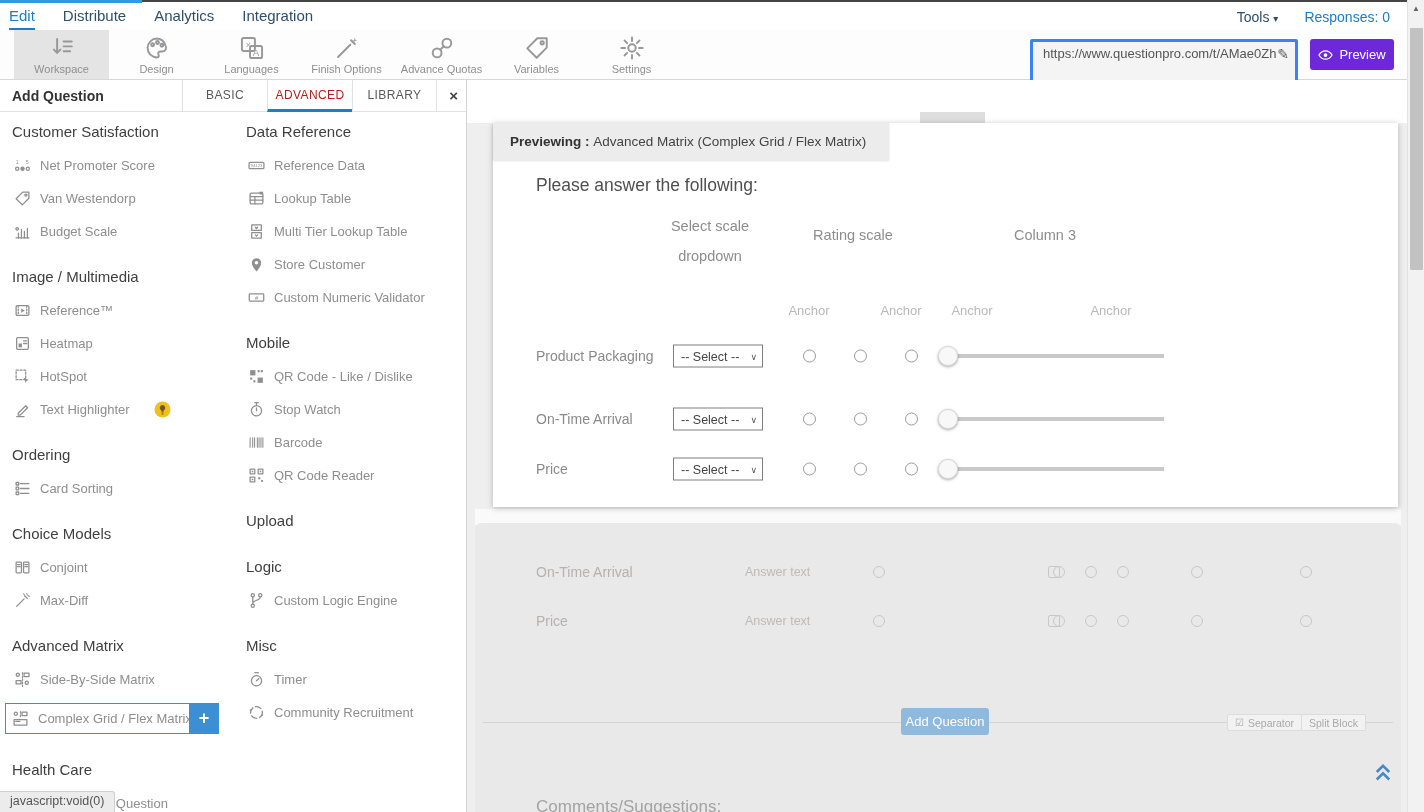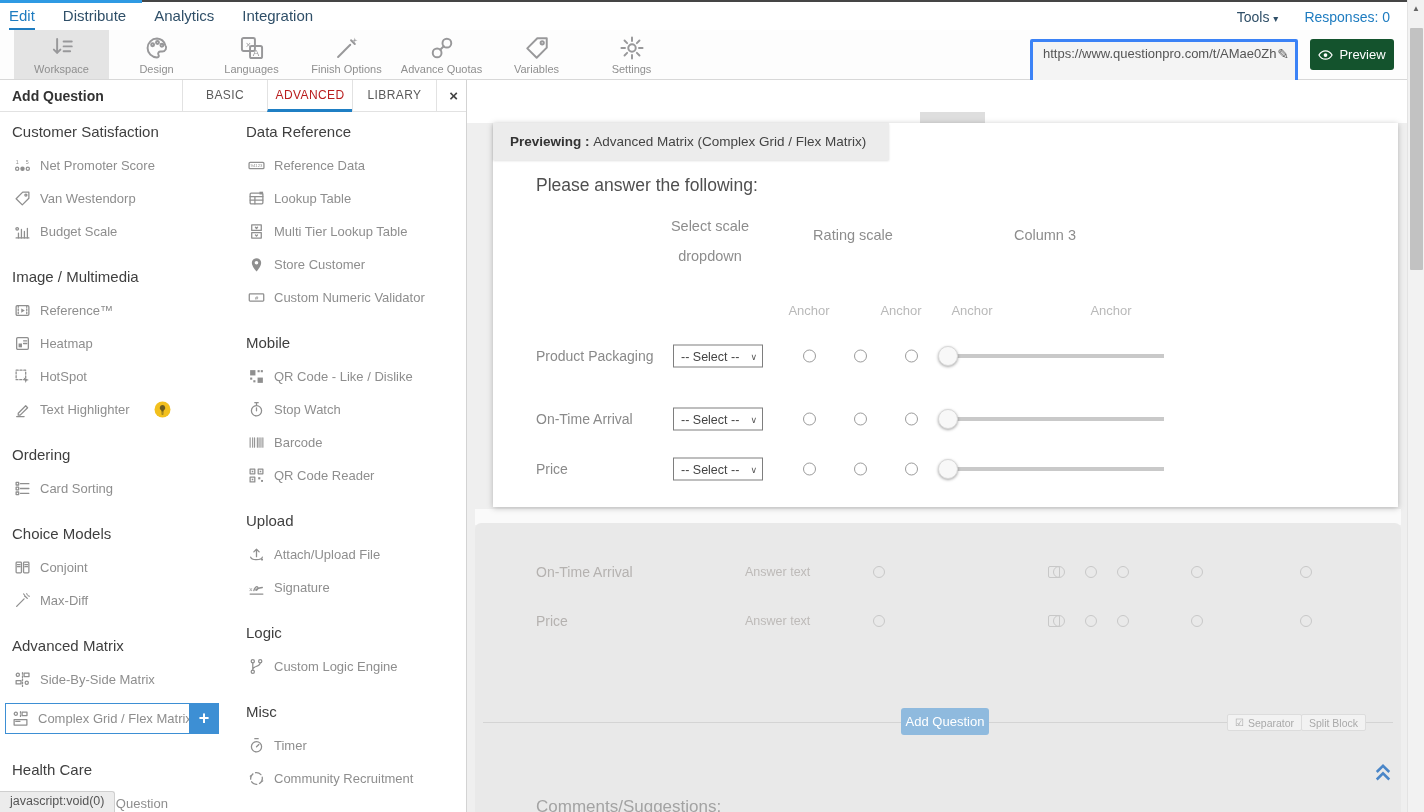--- a/index.html
+++ b/index.html
@@ -25,21 +25,21 @@
   #toolbar-items { display:flex; padding-left:14px; height:100%; }
   .tb-item { width:95px; height:100%; display:flex; flex-direction:column; align-items:center; justify-content:center; gap:2px; cursor:pointer; }
   .tb-item.selected { background:#e4e4e4; }
   .tb-icon { height:26px; color:#98989a; }
   .tb-icon svg { width:26px; height:26px; }
   .tb-label { font-size:11px; color:#8f8f8f; white-space:nowrap; }
   .tb-right { position:absolute; right:30px; top:9px; display:flex; gap:12px; }
   .url-box { width:268px; height:45px; background:#f4f4f4; border:3px solid #3b82f6; border-radius:2px; display:flex; align-items:center; padding:0 6px 16px 10px; }
   .url-box input { flex:1; border:none; background:transparent; font-size:13px; color:#555; font-family:"Liberation Sans",sans-serif; outline:none; overflow:hidden; }
   .pencil { font-size:14px; color:#555; cursor:pointer; }
-  .preview-btn { width:84px; height:31px; background:#14532d; border:none; border-radius:3px; color:#fff; font-size:13px; display:flex; align-items:center; justify-content:center; gap:6px; cursor:pointer; font-family:"Liberation Sans",sans-serif; }
+  .preview-btn { width:84px; height:31px; background:#6d28d9; border:none; border-radius:3px; color:#fff; font-size:13px; display:flex; align-items:center; justify-content:center; gap:6px; cursor:pointer; font-family:"Liberation Sans",sans-serif; }
 
   
   #panel { position:absolute; top:80px; left:0; width:467px; height:732px; background:#fff; border-right:1px solid #d3d3d3; z-index:3; }
   .panel-head { position:relative; height:32px; border-bottom:1px solid #e2e2e2; }
   .panel-title { position:absolute; left:12px; line-height:32px; font-size:14px; font-weight:bold; color:#333; }
   .tabs { position:absolute; left:182px; top:0; height:32px; display:flex; }
   .tab { width:85px; text-align:center; line-height:31px; font-size:12px; letter-spacing:.4px; color:#5a5a5a; border-left:1px solid #e2e2e2; cursor:pointer; }
   .tab:last-child { border-right:1px solid #e2e2e2; }
   .tab.active { color:#b91c1c; border-bottom:3px solid #1f7fc4; }
   .close { position:absolute; right:8px; top:0; line-height:32px; font-size:15px; font-weight:bold; color:#444; cursor:pointer; }
@@ -508,40 +508,20 @@
                     <rect x="9.6" y="9.6" width="2" height="2" fill="currentColor" stroke="none"></rect>
                     <rect x="12.3" y="12.2" width="1.8" height="1.8" fill="currentColor" stroke="none"></rect>
                   </svg></span>
                   <span class="qlabel">QR Code Reader</span>
                 </div>
               </div>
           </section>
 
           <section class="qsection">
             <h3>Upload</h3>
-            <div>
-
-                <div class="qitem">
-                  <span class="qicon"><svg viewBox="0 0 16 16" fill="none" stroke="currentColor" stroke-width="1.2" stroke-linecap="round" stroke-linejoin="round">
-                    <path d="M8 10V3M5.5 5.5L8 3l2.5 2.5"></path>
-                    <path d="M2.5 10.5c.8 3.2 10.2 3.2 11 0"></path>
-                    <circle cx="13.2" cy="12.8" r="1" fill="currentColor" stroke="none"></circle>
-                  </svg></span>
-                  <span class="qlabel">Attach/Upload File</span>
-                </div>
-
-                <div class="qitem">
-                  <span class="qicon"><svg viewBox="0 0 16 16" fill="none" stroke="currentColor" stroke-width="1.2" stroke-linecap="round" stroke-linejoin="round">
-                    <text x="1" y="12.5" font-size="6" fill="currentColor" stroke="none">×</text>
-                    <path d="M5.5 11c.5-2.5 2.5-4.5 3.5-3.5s-.5 3.5-1.5 3 2-2 6-2.5"></path>
-                    <path d="M2 14.2h12"></path>
-                  </svg></span>
-                  <span class="qlabel">Signature</span>
-                </div>
-              </div>
           </section>
 
           <section class="qsection">
             <h3>Logic</h3>
             <div>
 
                 <div class="qitem">
                   <span class="qicon"><svg viewBox="0 0 16 16" fill="none" stroke="currentColor" stroke-width="1.2" stroke-linecap="round" stroke-linejoin="round">
                     <circle cx="4.5" cy="3" r="1.5"></circle>
                     <circle cx="11.5" cy="3" r="1.5"></circle>

